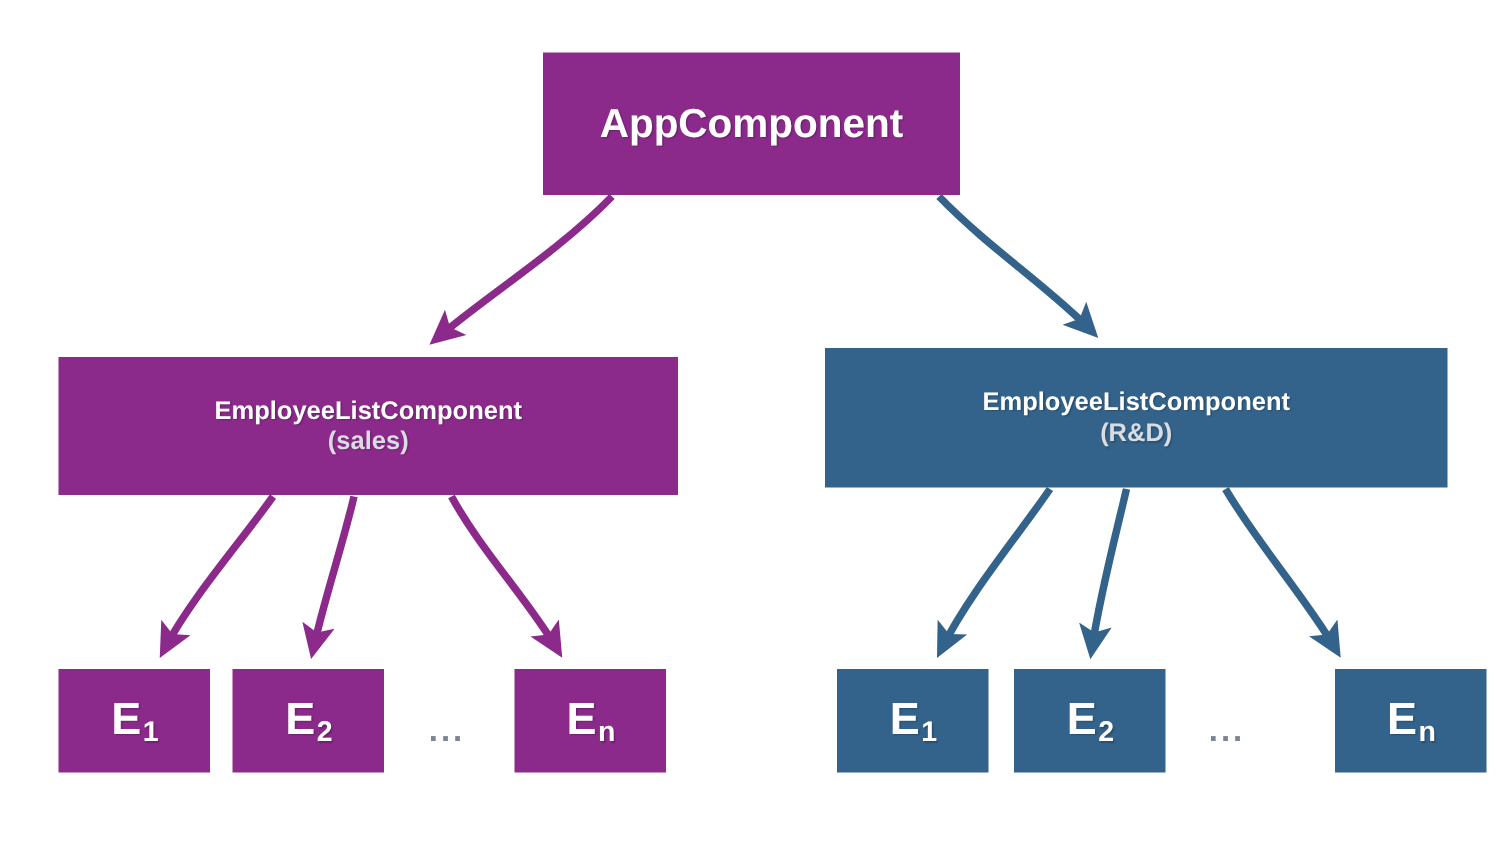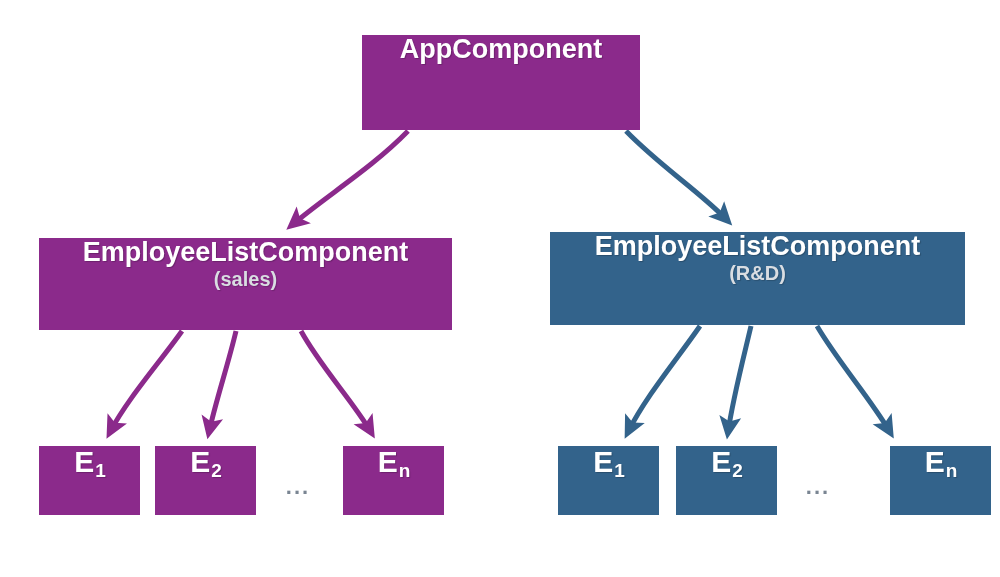--- a/index.html
+++ b/index.html
@@ -14,21 +14,21 @@
     background: #ffffff;
     overflow: hidden;
     font-family: "Liberation Sans", sans-serif;
   }
   .node {
     position: absolute;
     box-sizing: border-box;
     display: flex;
     flex-direction: column;
     align-items: center;
-    justify-content: flex-start;
+    justify-content: center;
     color: #ffffff;
     text-align: center;
     line-height: 1.08;
   }
   .node .title {
     font-weight: bold;
     text-shadow: 1px 1px 1px rgba(0,0,0,0.22);
     white-space: nowrap;
   }
   .node .subtitle {
@@ -46,23 +46,23 @@
   }
   .node-root .title { font-size: 27px; }
 
   
   .node-mid-left {
     left: 39px; top: 238px; width: 413px; height: 92px;
   }
   .node-mid-right {
     left: 550px; top: 232px; width: 415px; height: 93px;
   }
-  .node-mid-left .title, .node-mid-right .title { font-size: 27px; }
+  .node-mid-left .title, .node-mid-right .title { font-size: 17px; }
   .node-mid-left .subtitle, .node-mid-right .subtitle {
-    font-size: 20px; margin-top: 2px;
+    font-size: 17px; margin-top: 2px;
   }
 
   
   .node-leaf {
     width: 101px; height: 69px; top: 446px;
   }
   .node-leaf .title {
     font-size: 30px;
   }
   .node-leaf .title sub {

